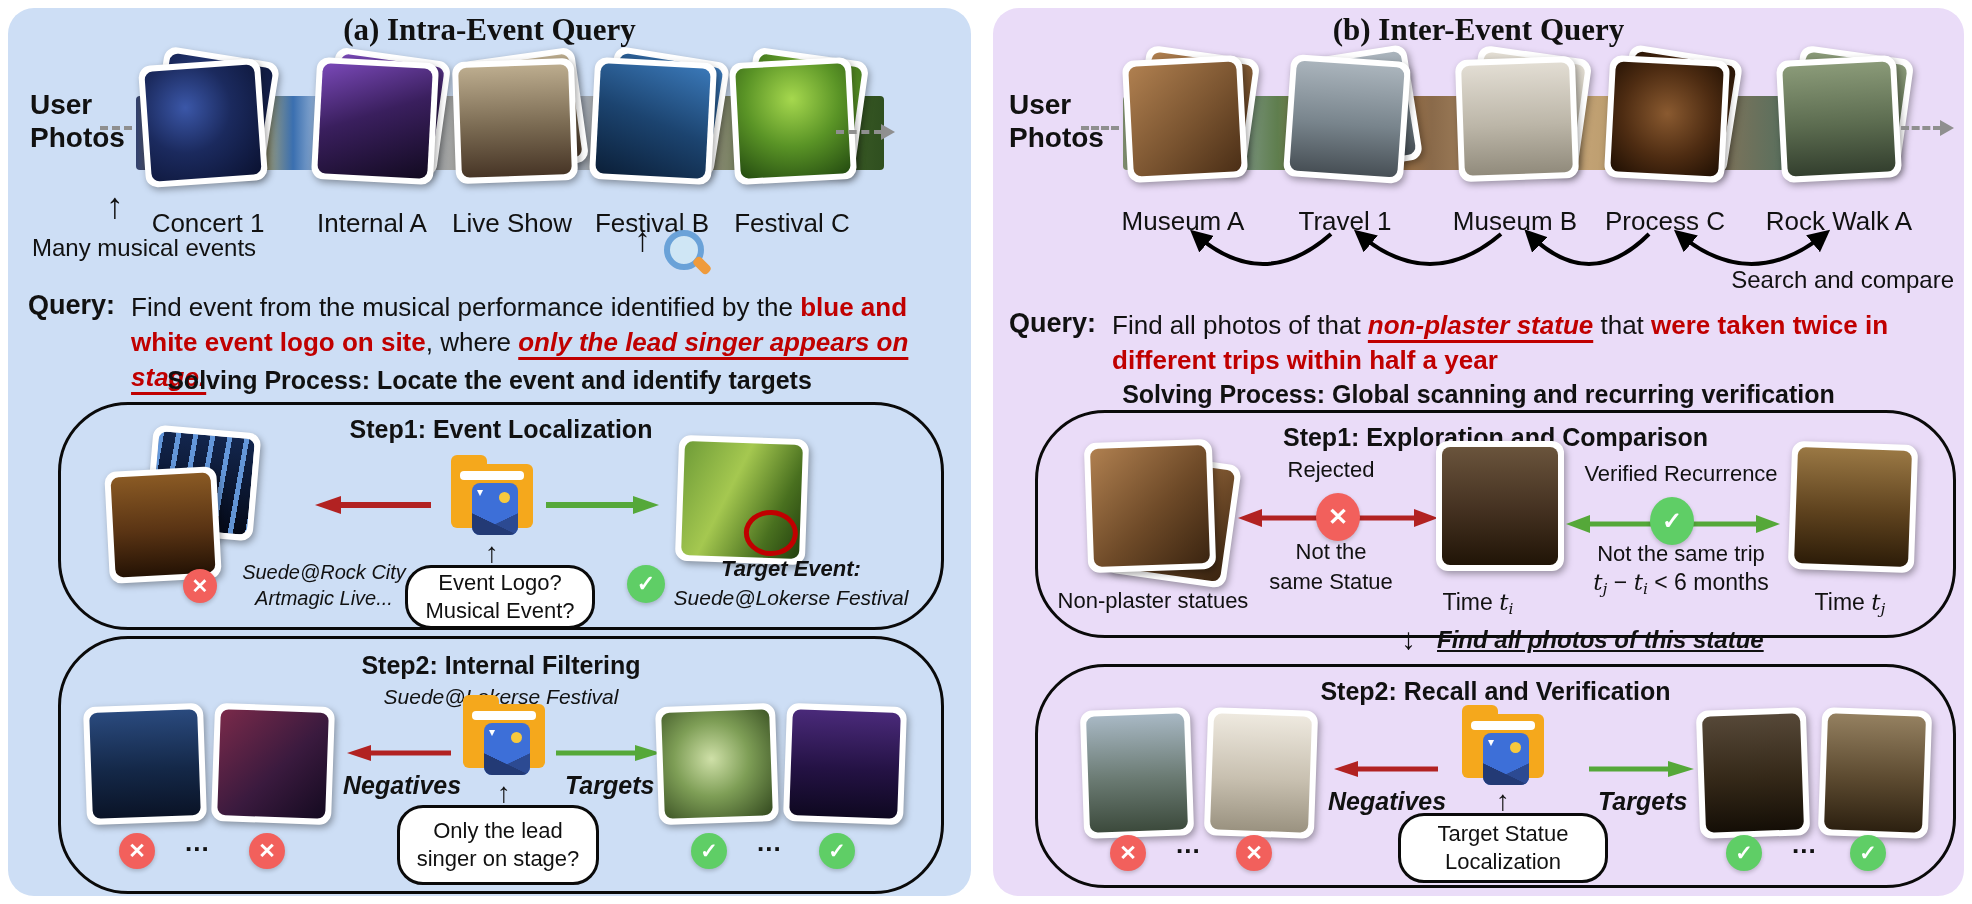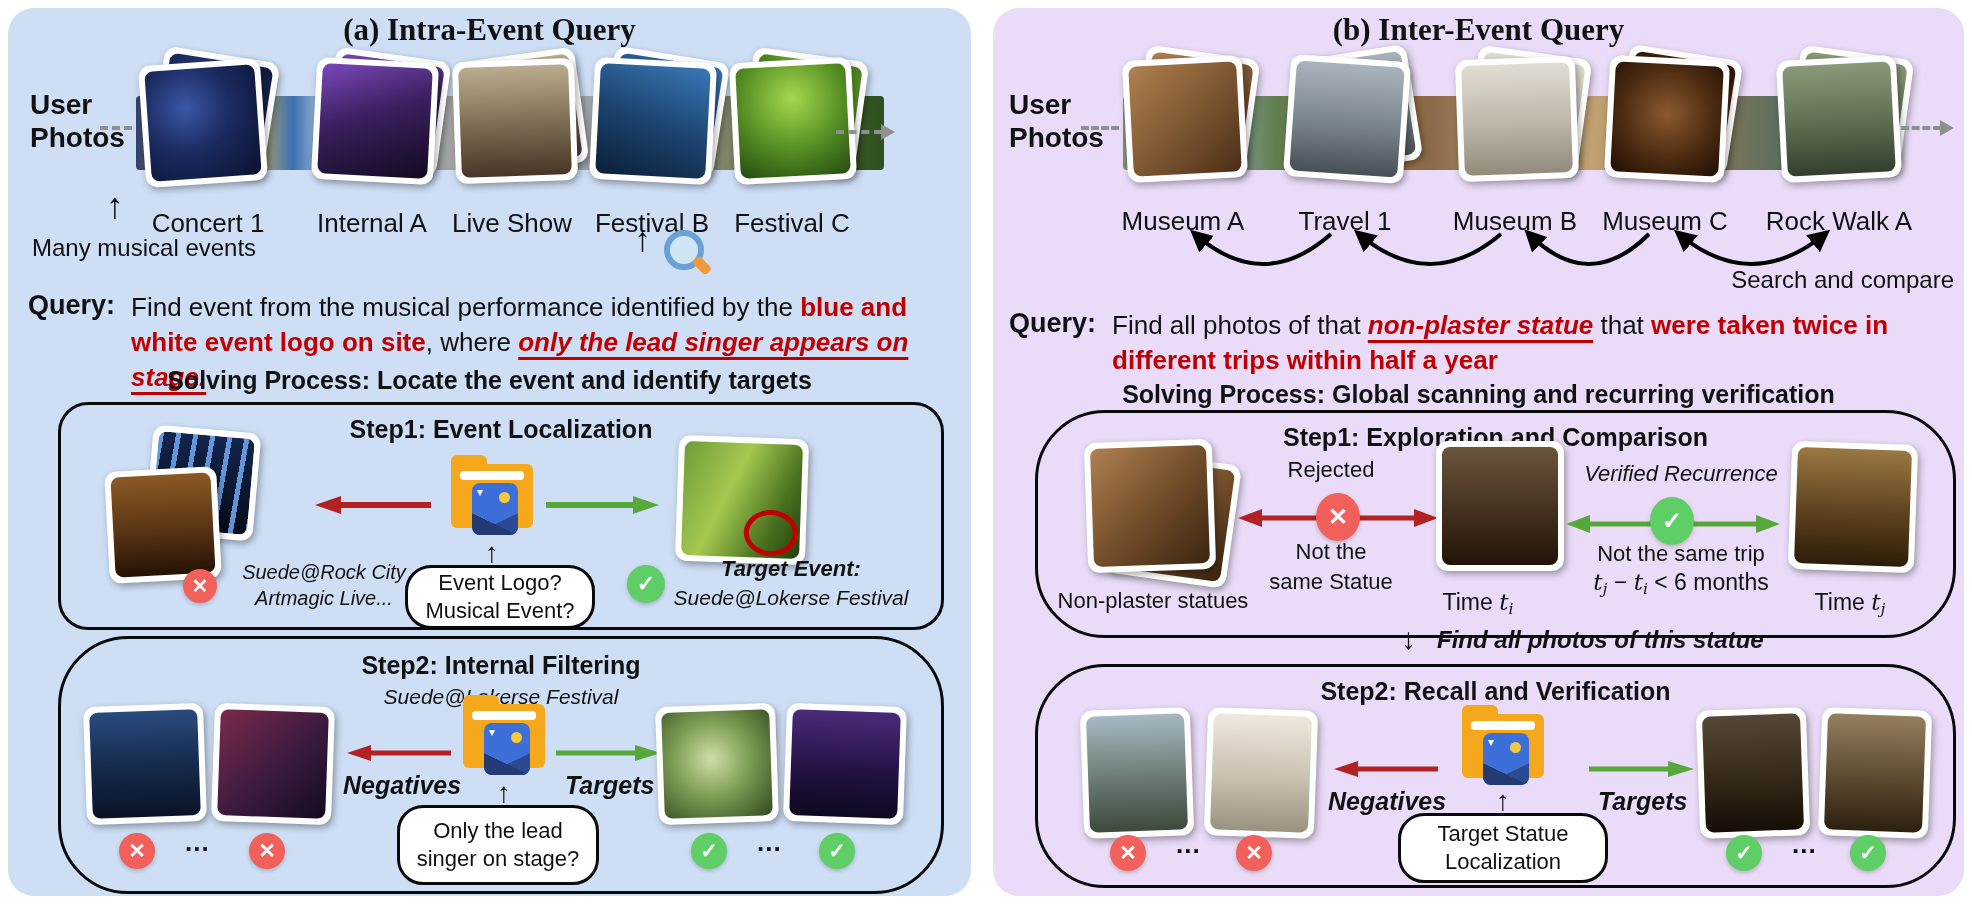--- a/index.html
+++ b/index.html
@@ -157,21 +157,21 @@
     <span class="mhandle"></span>
   </div>
 
   <div class="queryrow" style="left:20px;top:282px;width:938px;">
     <span class="qlabel">Query:</span>
     <span class="qtext"><span>Find event from the musical performance identified by the </span><span class="red">blue and white event logo on site</span><span>, where </span><span class="redui">only the lead singer appears on stage.</span></span>
   </div>
 
   <div class="solving" style="top:358px;">Solving Process: Locate the event and identify targets</div>
 
-  <div class="stepbox" style="left:50px;top:394px;width:880px;height:222px;border-radius:30px;">
+  <div class="stepbox" style="left:50px;top:394px;width:880px;height:222px;">
     <div class="steptitle" style="top:10px;">Step1: Event Localization</div>
     <div class="photo" style="left:88px;top:24px;width:96px;height:96px;transform:rotate(5deg);">
         <div class="im g-beams"></div>
       </div>
     <div class="photo" style="left:46px;top:64px;width:100px;height:100px;transform:rotate(-3deg);">
         <div class="im g-amber"></div>
       </div>
     <div class="badge badge-x" style="left:122px;top:164px;width:34px;height:34px;font-size:20px;">
         <span>✕</span>
       </div>
@@ -313,21 +313,21 @@
       <div class="im g-citywalk"></div>
     </div>
 
   <div class="dash" style="left:908px;top:118px;width:40px;">
       <span class="dhead"></span>
     </div>
 
   <div class="evlabel" style="left:110px;top:186px;width:160px;">Museum A</div>
   <div class="evlabel" style="left:272px;top:186px;width:160px;">Travel 1</div>
   <div class="evlabel" style="left:442px;top:186px;width:160px;">Museum B</div>
-  <div class="evlabel" style="left:592px;top:186px;width:160px;">Museum C</div>
+  <div class="evlabel" style="left:592px;top:186px;width:160px;">Process C</div>
   <div class="evlabel" style="left:756px;top:186px;width:180px;">Rock Walk A</div>
 
   <svg class="arrsvg" style="left:140px;top:216px;" width="760" height="72">
     <defs>
       <marker id="ah" viewBox="0 0 10 10" refX="7" refY="5" markerWidth="5.5" markerHeight="5.5" orient="auto-start-reverse">
         <path d="M0 0 L10 5 L0 10 z" fill="#000"></path>
       </marker>
     </defs>
     <path d="M62 10 Q130 70 198 10" fill="none" stroke="#000" stroke-width="4" marker-start="url(#ah)"></path>
     <path d="M226 10 Q297 70 368 10" fill="none" stroke="#000" stroke-width="4" marker-start="url(#ah)"></path>
@@ -360,39 +360,39 @@
     </svg>
     <div class="badge badge-x" style="left:278px;top:80px;width:44px;height:48px;font-size:24px;">
         <span>✕</span>
       </div>
     <div class="note" style="left:218px;top:126px;width:150px;text-align:center;font-size:22px;">Not the</div>
     <div class="note" style="left:203px;top:156px;width:180px;text-align:center;font-size:22px;">same Statue</div>
     <div class="photo" style="left:398px;top:28px;width:116px;height:118px;">
         <div class="im g-timei"></div>
       </div>
     <div class="timecap" style="left:380px;top:176px;width:120px;"><span>Time </span><span class="mvar">t</span><span class="msub">i</span></div>
-    <div class="note" style="left:528px;top:48px;width:230px;text-align:center;font-size:22px;font-style:italic;">Verified Recurrence</div>
+    <div class="note" style="left:528px;top:48px;width:230px;text-align:center;font-size:22px;">Verified Recurrence</div>
     <svg class="arrsvg" style="left:526px;top:98px;" width="218" height="26">
       <line x1="22" y1="13" x2="196" y2="13" stroke="#55a839" stroke-width="5"></line>
       <polygon points="2,13 26,4 26,22" fill="#55a839"></polygon>
       <polygon points="216,13 192,4 192,22" fill="#55a839"></polygon>
     </svg>
     <div class="badge badge-ck" style="left:612px;top:84px;width:44px;height:48px;font-size:24px;">
         <span>✓</span>
       </div>
     <div class="note" style="left:528px;top:128px;width:230px;text-align:center;font-size:22px;">Not the same trip</div>
     <div class="mathline" style="left:528px;top:156px;width:230px;"><span class="mvar">t</span><span class="msub">j</span><span> − </span><span class="mvar">t</span><span class="msub">i</span><span> &lt; 6 months</span></div>
     <div class="photo" style="left:752px;top:30px;width:114px;height:116px;transform:rotate(2deg);">
         <div class="im g-timej"></div>
       </div>
     <div class="timecap" style="left:752px;top:176px;width:120px;"><span>Time </span><span class="mvar">t</span><span class="msub">j</span></div>
   </div>
 
   <span class="upglyph" style="left:408px;top:616px;font-size:30px;">↓</span>
-  <div class="note" style="left:444px;top:618px;font-style:italic;font-weight:600;font-size:24px;">Find all photos of this statue</div>
+  <div class="note" style="left:444px;top:618px;font-style:italic;font-weight:600;font-size:24px;text-decoration:underline;">Find all photos of this statue</div>
 
   <div class="stepbox" style="left:42px;top:656px;width:915px;height:218px;">
     <div class="steptitle" style="top:10px;">Step2: Recall and Verification</div>
     <div class="photo" style="left:44px;top:42px;width:98px;height:116px;transform:rotate(-2deg);">
         <div class="im g-fountain"></div>
       </div>
     <div class="photo" style="left:168px;top:42px;width:98px;height:116px;transform:rotate(2deg);">
         <div class="im g-marble"></div>
       </div>
     <div class="badge badge-x" style="left:72px;top:168px;width:36px;height:36px;font-size:21px;">

